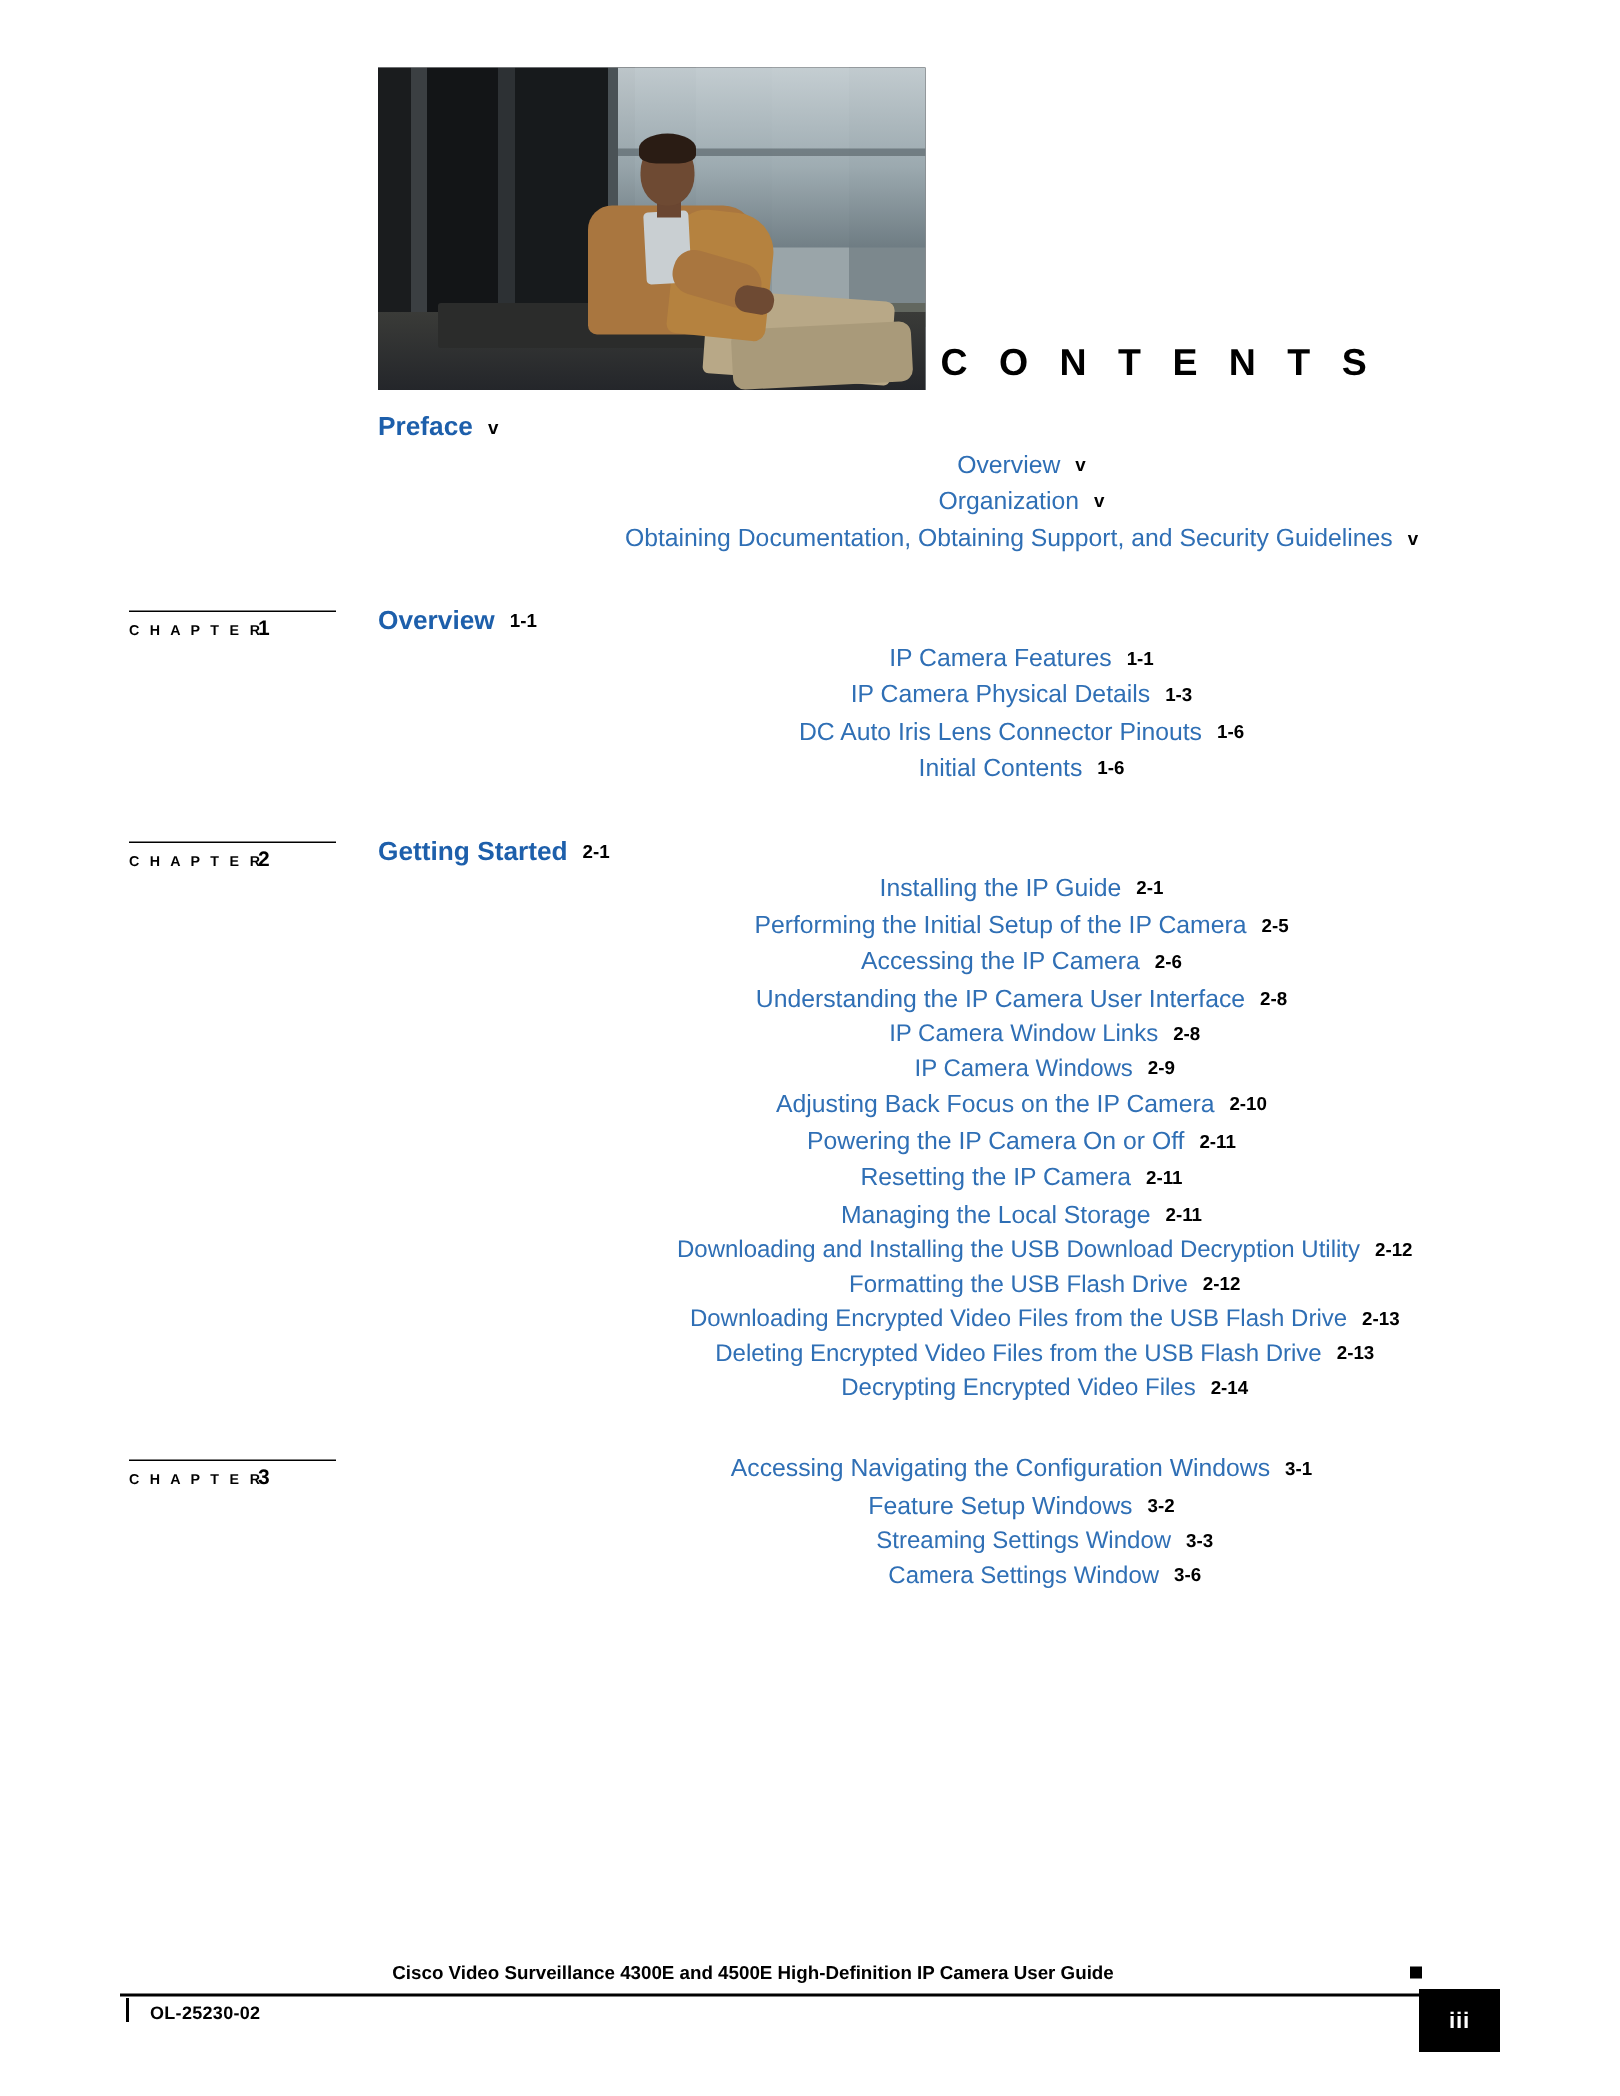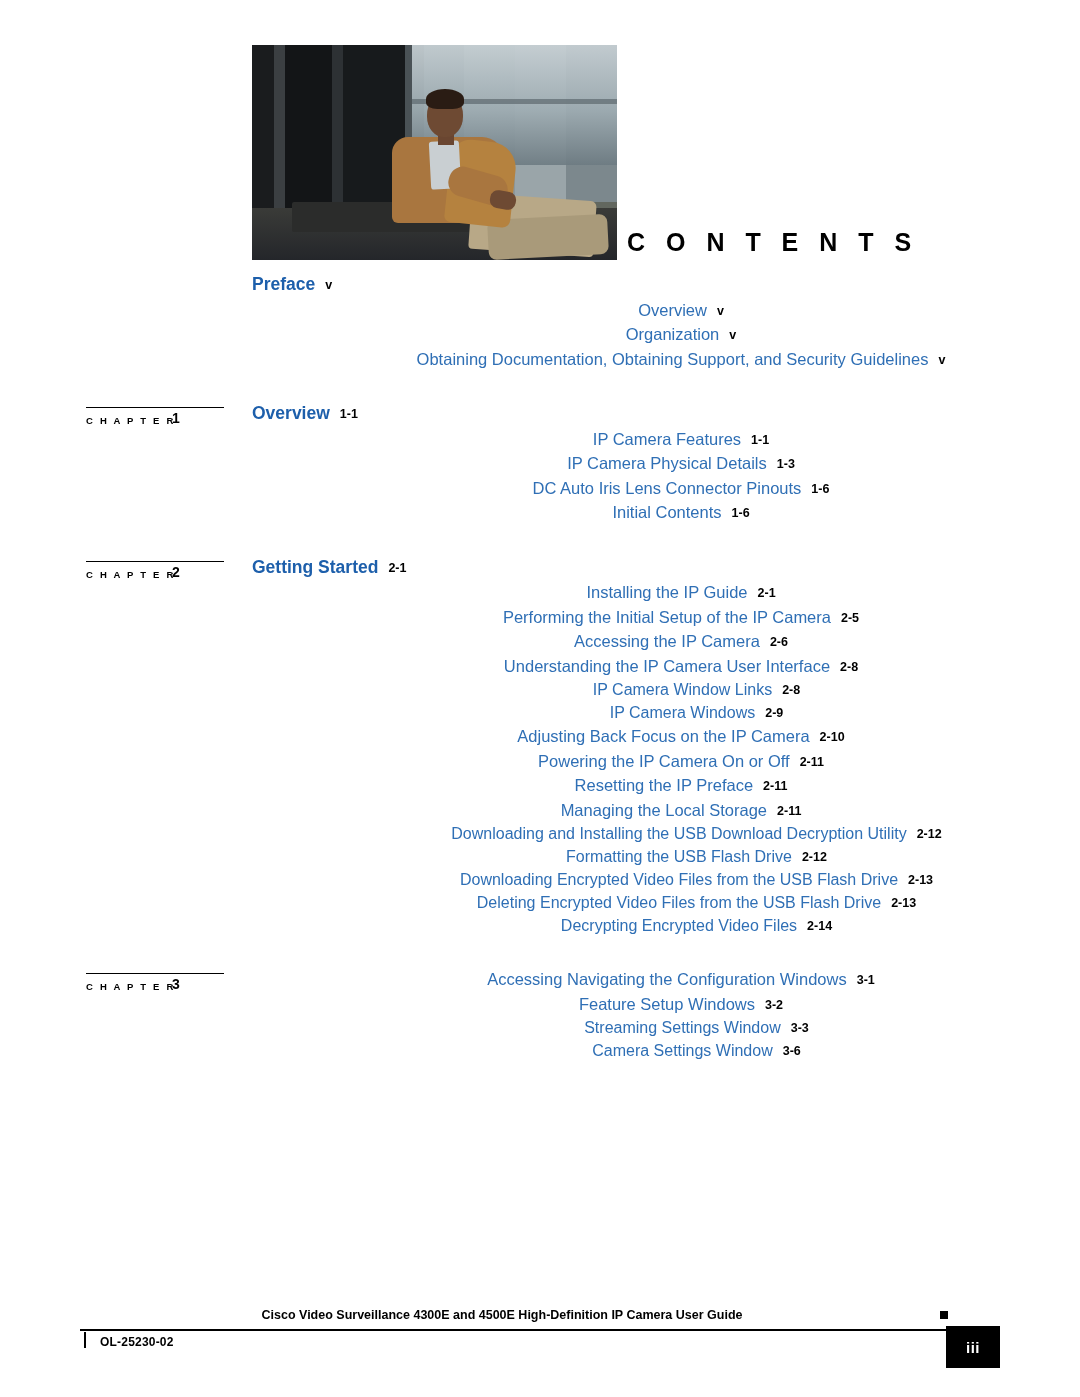--- a/index.html
+++ b/index.html
@@ -311,21 +311,21 @@
       <div class="entry lvl-part"><span class="lbl">Getting Started</span><span class="pg">2-1</span></div>
     </div>
     <div class="entry lvl-1"><span class="lbl">Installing the IP Guide</span><span class="pg">2-1</span></div>
     <div class="entry lvl-1"><span class="lbl">Performing the Initial Setup of the IP Camera</span><span class="pg">2-5</span></div>
     <div class="entry lvl-1"><span class="lbl">Accessing the IP Camera</span><span class="pg">2-6</span></div>
     <div class="entry lvl-1"><span class="lbl">Understanding the IP Camera User Interface</span><span class="pg">2-8</span></div>
     <div class="entry lvl-2"><span class="lbl">IP Camera Window Links</span><span class="pg">2-8</span></div>
     <div class="entry lvl-2"><span class="lbl">IP Camera Windows</span><span class="pg">2-9</span></div>
     <div class="entry lvl-1"><span class="lbl">Adjusting Back Focus on the IP Camera</span><span class="pg">2-10</span></div>
     <div class="entry lvl-1"><span class="lbl">Powering the IP Camera On or Off</span><span class="pg">2-11</span></div>
-    <div class="entry lvl-1"><span class="lbl">Resetting the IP Preface</span><span class="pg">2-11</span></div>
+    <div class="entry lvl-1"><span class="lbl">Resetting the IP Camera</span><span class="pg">2-11</span></div>
     <div class="entry lvl-1"><span class="lbl">Managing the Local Storage</span><span class="pg">2-11</span></div>
     <div class="entry lvl-2"><span class="lbl">Downloading and Installing the USB Download Decryption Utility</span><span class="pg">2-12</span></div>
     <div class="entry lvl-2"><span class="lbl">Formatting the USB Flash Drive</span><span class="pg">2-12</span></div>
     <div class="entry lvl-2"><span class="lbl">Downloading Encrypted Video Files from the USB Flash Drive</span><span class="pg">2-13</span></div>
     <div class="entry lvl-2"><span class="lbl">Deleting Encrypted Video Files from the USB Flash Drive</span><span class="pg">2-13</span></div>
     <div class="entry lvl-2"><span class="lbl">Decrypting Encrypted Video Files</span><span class="pg">2-14</span></div>
     <div class="spacer-lg"></div>
     <div class="chap-block">
       <div class="chap-rule" style="top: 2px;"></div>
       <div class="chap-word" style="top: 10px;">C H A P T E R</div>

